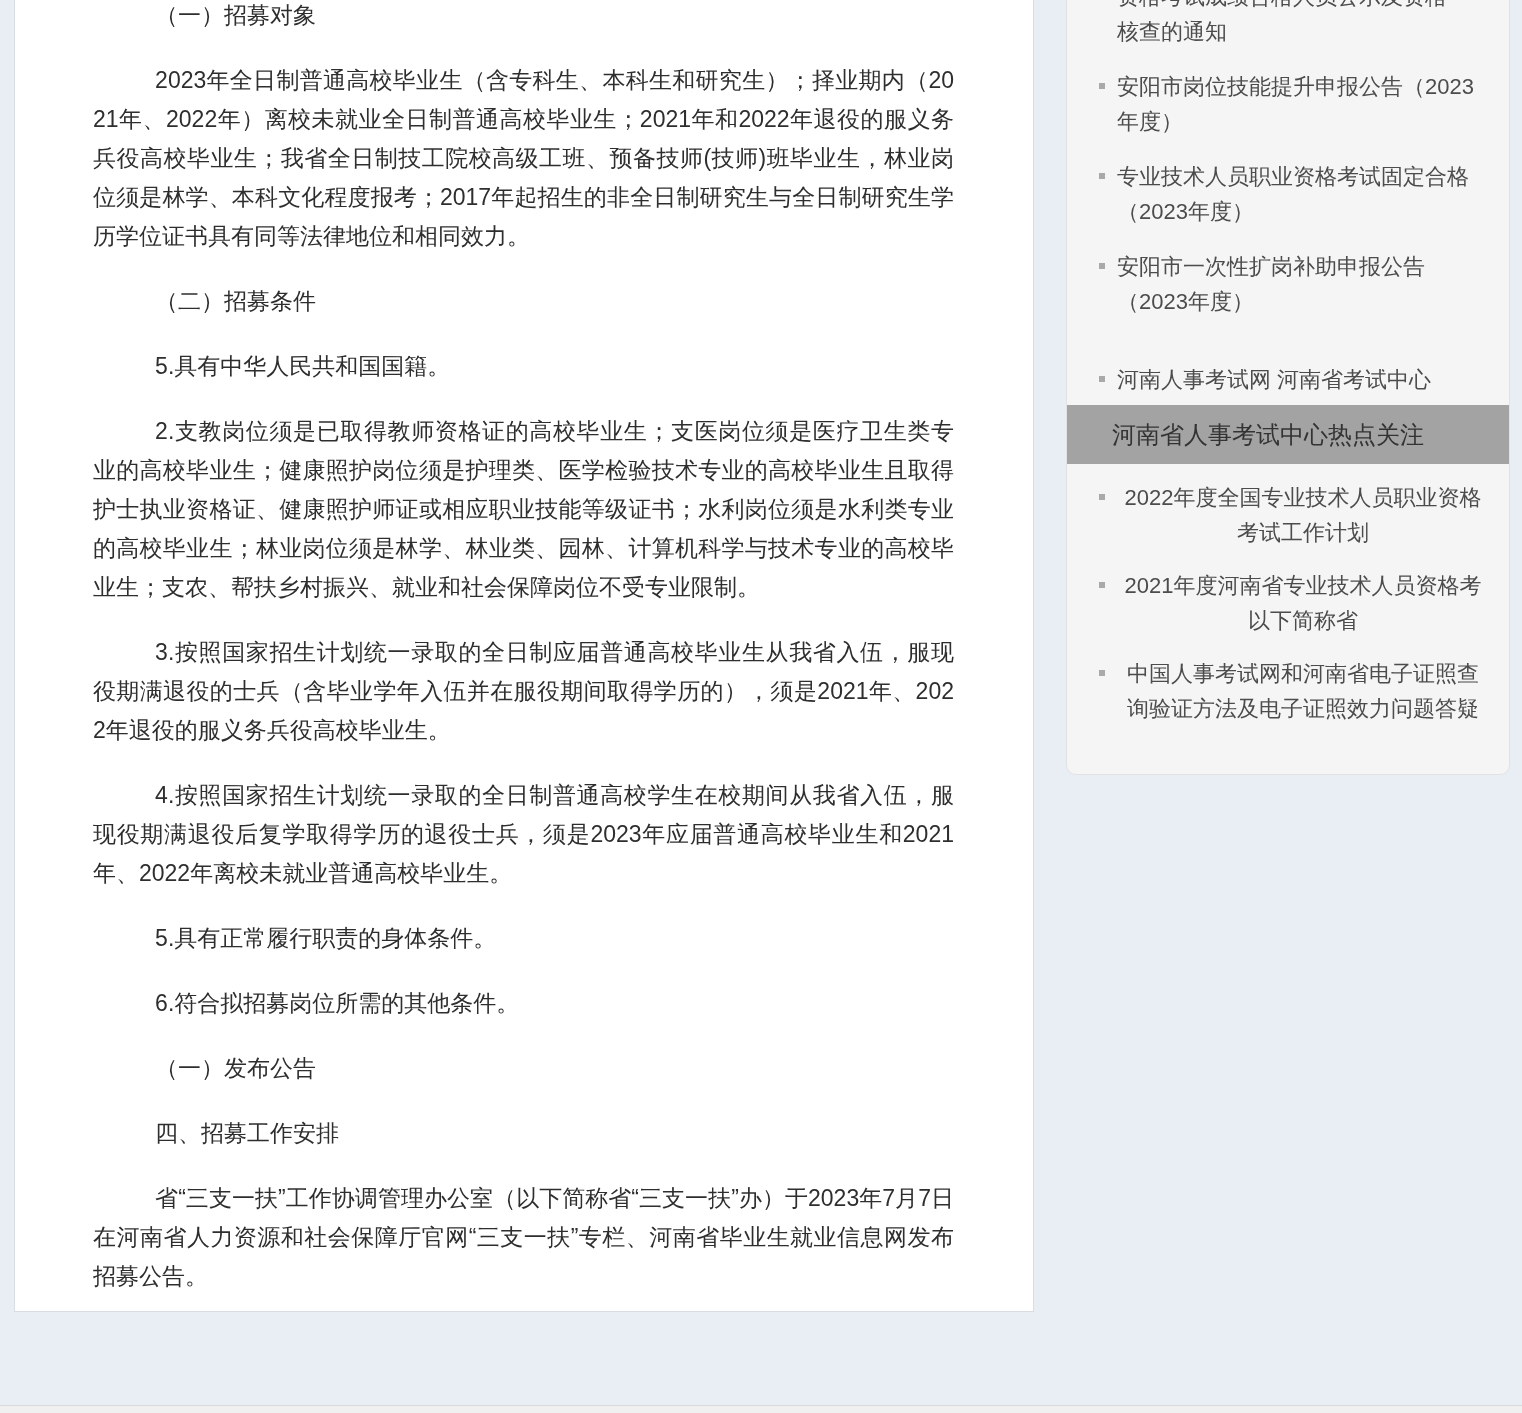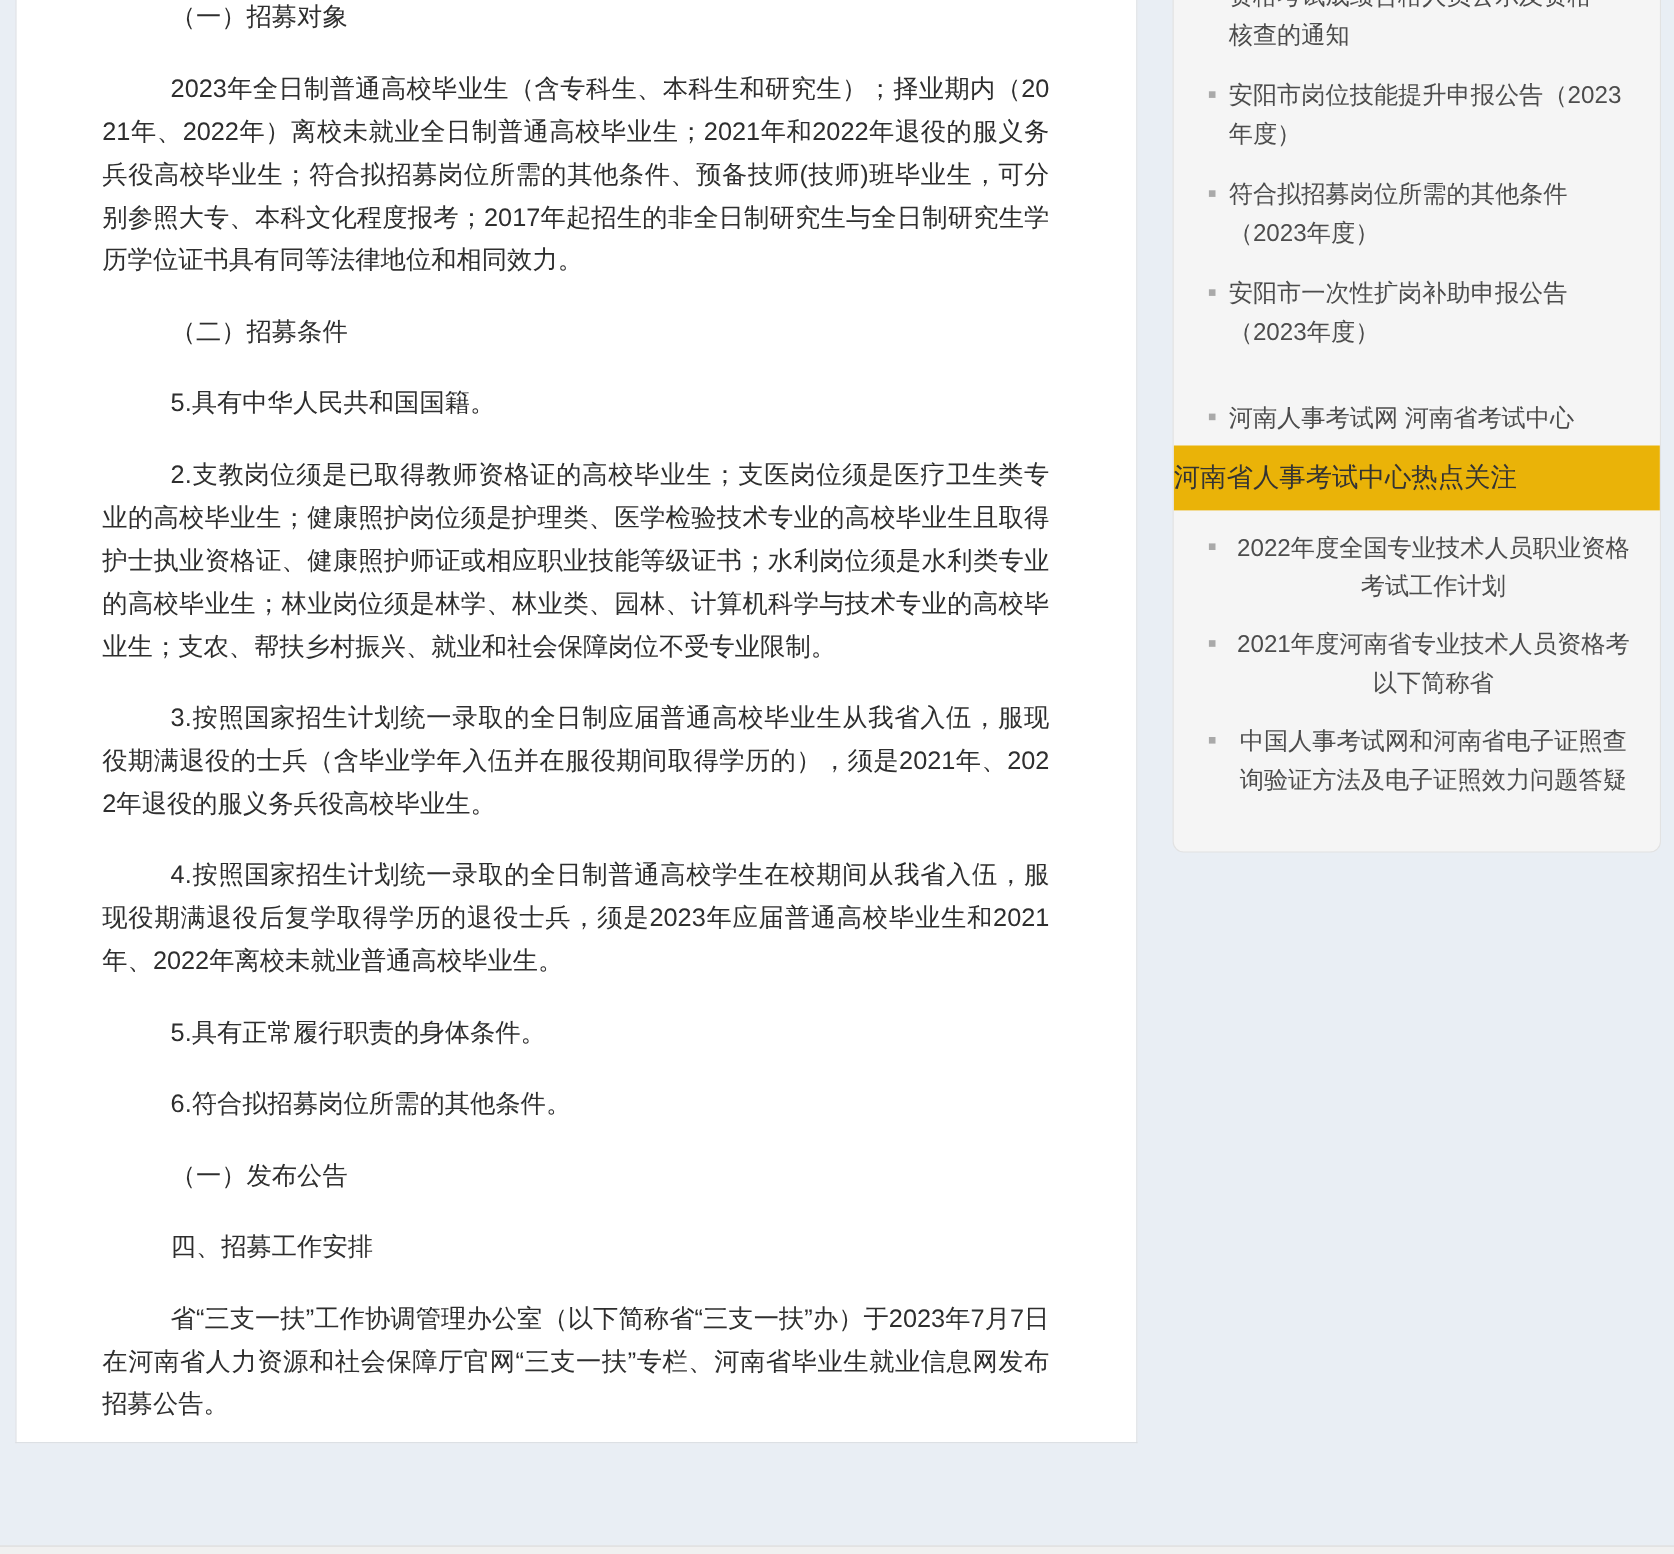--- a/index.html
+++ b/index.html
@@ -81,21 +81,22 @@
     line-height: 35px;
     color: #4c4c4c;
     white-space: pre-line;
     text-decoration: none;
     display: block;
   }
   .side-header {
     margin: 8px -20px 14px -32px;
     height: 59px;
     line-height: 59px;
-    background: #eab308;
+    background: #a3a3a3;
+    padding-left: 45px;
     font-size: 24px;
     color: #333333;
   }
   .hot-list { padding-top: 2px; }
   .hot-list .side-item { margin-bottom: 18px; text-align: center; }
 
   
   .footer-band {
     position: absolute;
     left: 0;
@@ -107,21 +108,21 @@
   }
 </style>
 </head>
 <body>
 
 <div class="page">
 
   <main class="content">
     <div id="article">
         <p class="para">（一）招募对象</p>
-        <p class="para">2023年全日制普通高校毕业生（含专科生、本科生和研究生）；择业期内（2021年、2022年）离校未就业全日制普通高校毕业生；2021年和2022年退役的服义务兵役高校毕业生；符合拟招募岗位所需的其他条件、预备技师(技师)班毕业生，可分别参照大专、本科文化程度报考；2017年起招生的非全日制研究生与全日制研究生学历学位证书具有同等法律地位和相同效力。</p>
+        <p class="para">2023年全日制普通高校毕业生（含专科生、本科生和研究生）；择业期内（2021年、2022年）离校未就业全日制普通高校毕业生；2021年和2022年退役的服义务兵役高校毕业生；我省全日制技工院校高级工班、预备技师(技师)班毕业生，林业岗位须是林学、本科文化程度报考；2017年起招生的非全日制研究生与全日制研究生学历学位证书具有同等法律地位和相同效力。</p>
         <p class="para">（二）招募条件</p>
         <p class="para">5.具有中华人民共和国国籍。</p>
         <p class="para">2.支教岗位须是已取得教师资格证的高校毕业生；支医岗位须是医疗卫生类专业的高校毕业生；健康照护岗位须是护理类、医学检验技术专业的高校毕业生且取得护士执业资格证、健康照护师证或相应职业技能等级证书；水利岗位须是水利类专业的高校毕业生；林业岗位须是林学、林业类、园林、计算机科学与技术专业的高校毕业生；支农、帮扶乡村振兴、就业和社会保障岗位不受专业限制。</p>
         <p class="para">3.按照国家招生计划统一录取的全日制应届普通高校毕业生从我省入伍，服现役期满退役的士兵（含毕业学年入伍并在服役期间取得学历的），须是2021年、2022年退役的服义务兵役高校毕业生。</p>
         <p class="para">4.按照国家招生计划统一录取的全日制普通高校学生在校期间从我省入伍，服现役期满退役后复学取得学历的退役士兵，须是2023年应届普通高校毕业生和2021年、2022年离校未就业普通高校毕业生。</p>
         <p class="para">5.具有正常履行职责的身体条件。</p>
         <p class="para">6.符合拟招募岗位所需的其他条件。</p>
         <p class="para">（一）发布公告</p>
         <p class="para">四、招募工作安排</p>
         <p class="para">省“三支一扶”工作协调管理办公室（以下简称省“三支一扶”办）于2023年7月7日在河南省人力资源和社会保障厅官网“三支一扶”专栏、河南省毕业生就业信息网发布招募公告。</p>
@@ -134,21 +135,21 @@
           <a class="link-text">资格考试成绩合格人员公示及资格
 核查的通知</a>
         </li>
         <li class="side-item">
           <span class="bullet"></span>
           <a class="link-text">安阳市岗位技能提升申报公告（2023
 年度）</a>
         </li>
         <li class="side-item">
           <span class="bullet"></span>
-          <a class="link-text">符合拟招募岗位所需的其他条件
+          <a class="link-text">专业技术人员职业资格考试固定合格
 （2023年度）</a>
         </li>
         <li class="side-item">
           <span class="bullet"></span>
           <a class="link-text">安阳市一次性扩岗补助申报公告
 （2023年度）</a>
         </li>
         <li class="side-item">
           <span class="bullet"></span>
           <a class="link-text">河南人事考试网 河南省考试中心</a>

